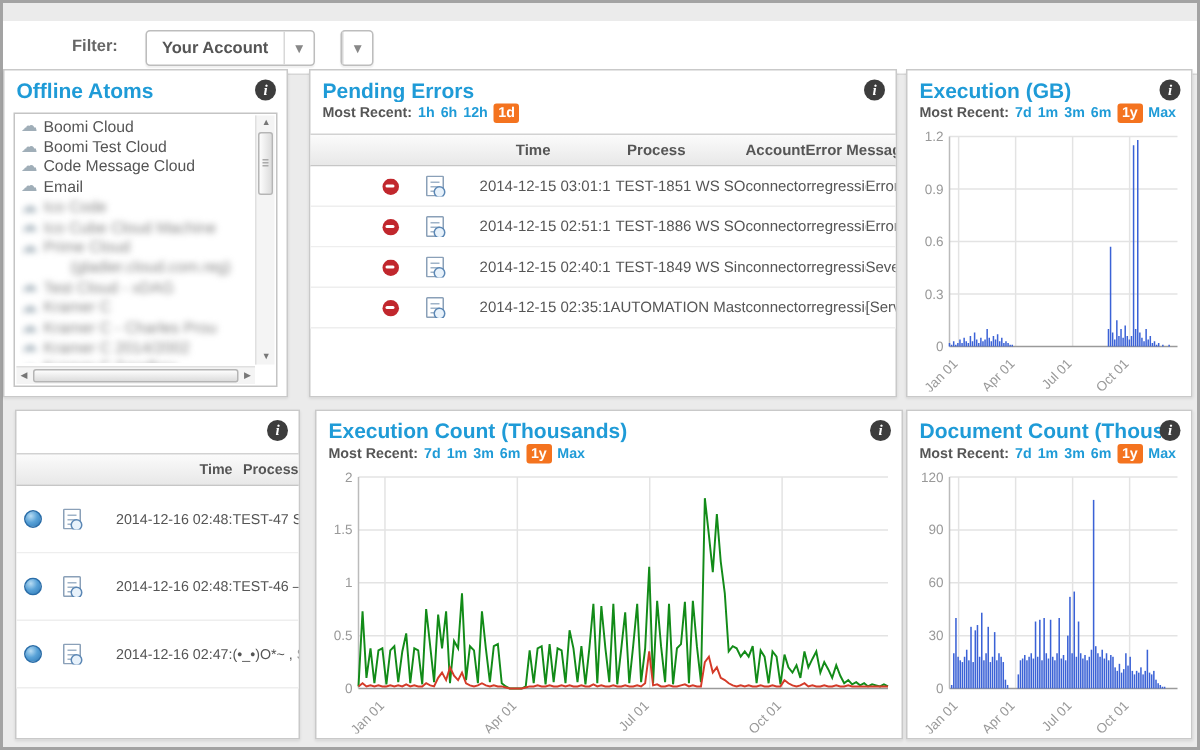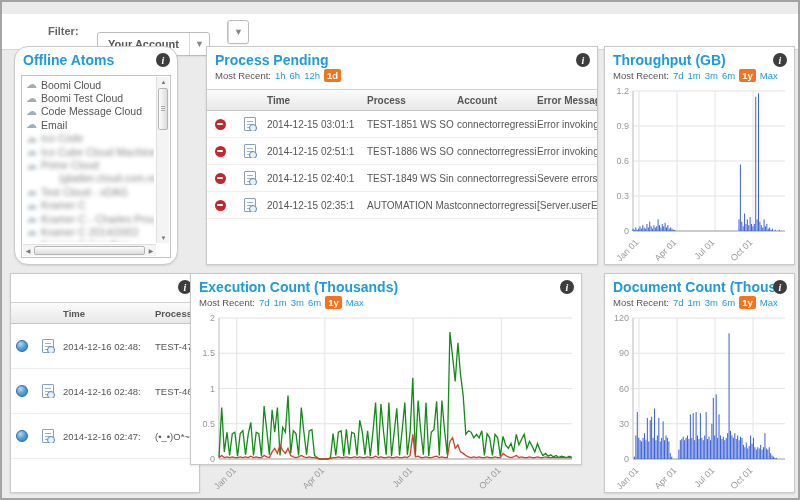--- a/index.html
+++ b/index.html
@@ -7,39 +7,39 @@
   body { font-family:"Liberation Sans", sans-serif; background:#ebebeb; }
   #screen { position:relative; width:800px; height:500px; background:#ebebeb; border:2px solid #a3a3a3; }
 
   
   .filterbar { position:absolute; left:0; top:12px; right:0; height:36px; background:#fff; border-bottom:1px solid #d6d6d6; }
   .filterbar .flabel { position:absolute; left:46px; top:11px; font-size:11px; font-weight:bold; color:#666; }
   .dropdown { position:absolute; top:6px; height:24px; background:#fff; border:1px solid #bdbdbd; border-radius:3px;
               display:flex; align-items:center; box-shadow:0 1px 1px rgba(0,0,0,.06); cursor:pointer; }
   .dropdown .dlabel { font-size:11px; font-weight:bold; color:#555; padding:0 10px; white-space:nowrap; }
   .dropdown .dcaret { width:20px; align-self:stretch; border-left:1px solid #d8d8d8; display:flex; align-items:center; justify-content:center; color:#888; font-size:9px; }
-  #dd-account { left:95px;margin-top:12px; }
+  #dd-account { left:95px; }
   #dd-atoms { left:225px; }
 
   
   .panel { position:absolute; background:#fff; border:1px solid #c9c9c9; box-shadow:0 1px 2px rgba(0,0,0,.10); }
-  #p-offline  { left:12px;   top:44px;  width:164px; height:219px;border-radius:14px; }
+  #p-offline  { left:0;   top:44px;  width:190px; height:219px; }
   #p-errors   { left:204px; top:44px;  width:392px; height:219px; }
   #p-through  { left:602px; top:44px;  width:191px; height:219px; }
   #p-pending  { left:8px;   top:271px; width:190px; height:220px; }
-  #p-exec     { left:188px; top:271px; width:392px; height:192px;padding-left:48px; }
+  #p-exec     { left:208px; top:271px; width:392px; height:220px;padding-left:48px; }
   #p-doc      { left:602px; top:271px; width:191px; height:220px; }
 
   .ptitle { position:absolute; left:8px; top:5px; font-size:14px; font-weight:bold; color:#1f9bd7; white-space:nowrap; overflow:hidden; max-width:calc(100% - 28px); }
   .info-icon { position:absolute; right:7px; top:6px; width:14px; height:14px; border-radius:50%; background:#3d3d3d;
                color:#fff; font-family:"Liberation Serif", serif; font-style:italic; font-weight:bold; font-size:10px;
                display:flex; align-items:center; justify-content:center; cursor:pointer; }
   .mostrecent { position:absolute; left:8px; top:23px; font-size:9.5px; color:#555; white-space:nowrap; }
-  .mostrecent .mr-label { font-weight:normal; color:#555; }
-  .mr-link { color:#1f9bd7; margin-left:4px; cursor:pointer; }
+  .mostrecent .mr-label { font-weight:bold; color:#555; }
+  .mr-link { color:#1f9bd7; margin-left:4px; cursor:pointer;font-weight:bold; }
   .mr-link.active { background:#f4731f; color:#fff; font-weight:bold; padding:1px 3px; border-radius:2px; }
 
   
   .listbox { position:absolute; left:6px; right:6px; top:28px; bottom:6px; border:1px solid #c4c4c4; background:#fff; overflow:hidden; }
   .listitems { position:absolute; left:3px; right:16px; top:2px; bottom:15px; overflow:hidden; }
   .atom-item { display:flex; align-items:center; height:13.4px; font-size:10.5px; color:#555; white-space:nowrap; cursor:pointer; }
   .atom-item.blurred { filter:blur(2px); color:#888; }
   .atom-item.indent { padding-left:18px; }
   .li-icon { display:inline-block; width:13px; margin-right:3px; text-align:center; flex:0 0 13px; }
   .cloud-icon { color:#a0aeb8; font-size:11px; line-height:11px; }
@@ -53,24 +53,24 @@
   .hscroll { position:absolute; left:1px; right:14px; bottom:1px; height:12px; background:#f4f4f4; border-top:1px solid #e0e0e0; }
   .hscroll .arr { position:absolute; top:0; width:10px; height:12px; font-size:6px; color:#777; text-align:center; line-height:12px; cursor:pointer; }
   .hscroll .arr.left { left:0; } .hscroll .arr.right { right:0; }
   .hthumb { position:absolute; top:1px; left:11px; right:11px; height:9px; background:linear-gradient(#fdfdfd,#dcdcdc); border:1px solid #b5b5b5; border-radius:2px; cursor:pointer; }
 
   
   .tbl { position:absolute; left:0; right:0; }
   .thead { display:flex; align-items:center; height:22px; background:linear-gradient(#fbfbfb,#e8e8e8);
            border-top:1px solid #d2d2d2; border-bottom:1px solid #c6c6c6; font-size:10.5px; font-weight:bold; color:#555; }
   .tr { display:flex; align-items:center; border-bottom:1px solid #eeeeee; background:#fff; }
-  .td { overflow:hidden; white-space:nowrap; font-size:10px; color:#555; }
+  .td { overflow:hidden; white-space:nowrap; font-size:10px; color:#555;text-align:right; }
   
   #errors-tbl { top:42px; }
-  #errors-tbl .tr { height:27px; }
+  #errors-tbl .tr { height:27px;padding-left:40px; }
   .ec1 { flex:0 0 26px; display:flex; justify-content:center; }
   .ec2 { flex:0 0 34px; display:flex; justify-content:center; }
   .ec-time { flex:0 0 100px; }
   .ec-proc { flex:0 0 90px; }
   .ec-acct { flex:0 0 80px; }
   .ec-err  { flex:1 1 auto; }
   
   #pending-tbl { top:28px; }
   #pending-tbl .tr { height:45px; }
   .pc1 { flex:0 0 22px; display:flex; justify-content:center; }
@@ -170,21 +170,21 @@
       </div>
       <div class="hscroll">
         <div class="arr left">◀</div>
         <div class="hthumb"></div>
         <div class="arr right">▶</div>
       </div>
     </div>
   </div>
 
   <div class="panel" id="p-errors">
-    <div class="ptitle">Process Pending</div>
+    <div class="ptitle">Pending Errors</div>
     <div class="info-icon">i</div>
     <div class="mostrecent">
       <span class="mr-label">Most Recent:</span><span class="mr-links"><span class="mr-link">1h</span><span class="mr-link">6h</span><span class="mr-link">12h</span><span class="mr-link active">1d</span></span>
     </div>
     <div class="tbl" id="errors-tbl">
       <div class="thead">
         <span class="td ec1"></span>
           <span class="td ec2"></span>
         <span class="td ec-time">Time</span>
         <span class="td ec-proc">Process</span>
@@ -239,21 +239,21 @@
             <span class="td ec-time">2014-12-15 02:35:1</span>
             <span class="td ec-proc">AUTOMATION Mast</span>
             <span class="td ec-acct">connectorregressio</span>
             <span class="td ec-err">[Server.userExcept</span>
           </div>
         </div>
     </div>
   </div>
 
   <div class="panel" id="p-through">
-    <div class="ptitle">Throughput (GB)</div>
+    <div class="ptitle">Execution (GB)</div>
     <div class="info-icon">i</div>
     <div class="mostrecent">
       <span class="mr-label">Most Recent:</span><span class="mr-links"><span class="mr-link">7d</span><span class="mr-link">1m</span><span class="mr-link">3m</span><span class="mr-link">6m</span><span class="mr-link active">1y</span><span class="mr-link">Max</span></span>
     </div>
     <div class="chart">
         <svg width="181" height="176" viewBox="0 0 181 176">
           <line x1="30.08" y1="6" x2="30.08" y2="146" stroke="#e3e3e3" stroke-width="1"></line>
           <line x1="68.08" y1="6" x2="68.08" y2="146" stroke="#e3e3e3" stroke-width="1"></line>
           <line x1="106.08000000000001" y1="6" x2="106.08000000000001" y2="146" stroke="#e3e3e3" stroke-width="1"></line>
           <line x1="144.08" y1="6" x2="144.08" y2="146" stroke="#e3e3e3" stroke-width="1"></line>

